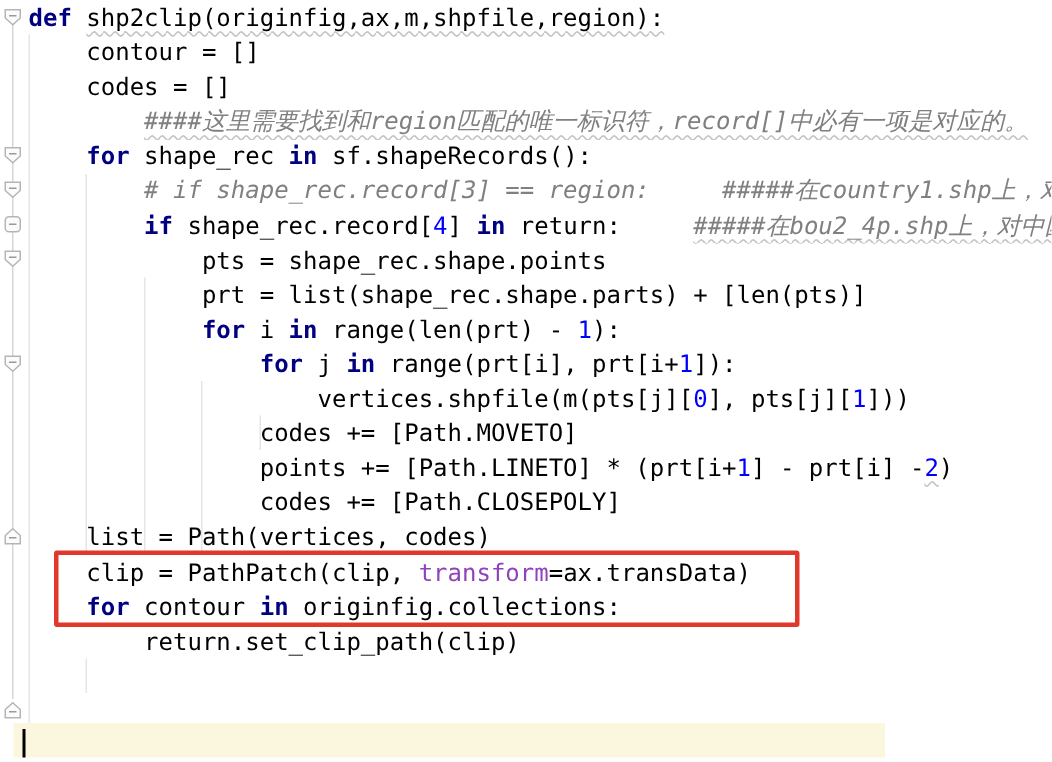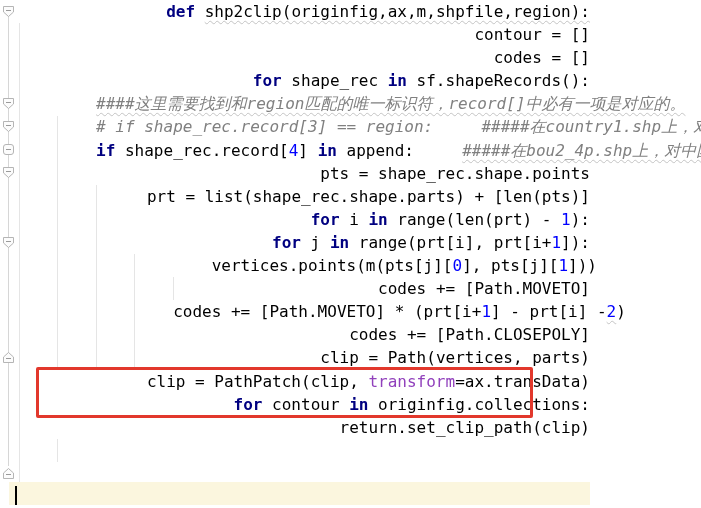--- a/index.html
+++ b/index.html
@@ -5,21 +5,20 @@
   :root{
     --kw:#000080; --num:#0000ff; --com:#808080; --arg:#9141bc;
     --txt:#000000; --wavy:#c4c4c4; --guide:#e5e5e5;
   }
   *{margin:0;padding:0;box-sizing:border-box;}
   html,body{width:701px;height:508px;overflow:hidden;background:#ffffff;}
   #editor{
     position:relative;width:590px;height:508px;background:#ffffff;
     font-family:"DejaVu Sans Mono","Liberation Mono",monospace;
     font-size:16px;
-    text-align:right;
   }
   
   .guide{position:absolute;width:1px;background:var(--guide);z-index:0;}
   
   #caret-row{position:absolute;left:9px;right:0;top:482px;height:22.5px;z-index:0;}
   
   #code{position:absolute;left:0;top:0;right:0;z-index:2;}
   .line{
     height:23.1px;line-height:23.1px;white-space:pre;padding-left:19px;
     color:var(--txt);
@@ -107,33 +106,33 @@
           <path d="M1.5 11.5 H11.5 V6 L6.5 1.5 L1.5 6 Z" fill="#fcfcfc" stroke="#b5b5b5"></path>
           <line x1="4" y1="7.5" x2="9" y2="7.5" stroke="#9a9a9a"></line>
         </svg>
       </div>
     </div>
 
   <div id="code">
       <div class="line"><span class="tk-k">def </span><span class="tk-t wv">shp2clip(originfig,ax,m,shpfile,region):</span></div>
       <div class="line"><span class="tk-t">    contour = []</span></div>
       <div class="line"><span class="tk-t">    codes = []</span></div>
+      <div class="line"><span class="tk-t">        </span><span class="tk-c wv">####这里需要找到和region匹配的唯一标识符，record[]中必有一项是对应的。</span></div>
       <div class="line"><span class="tk-t">    </span><span class="tk-k">for</span><span class="tk-t"> shape_rec </span><span class="tk-k">in</span><span class="tk-t"> sf.shapeRecords():</span></div>
-      <div class="line"><span class="tk-t">        </span><span class="tk-c wv">####这里需要找到和region匹配的唯一标识符，record[]中必有一项是对应的。</span></div>
       <div class="line"><span class="tk-t">        </span><span class="tk-c"># if shape_rec.record[3] == region:     #####在country1.shp上，对</span></div>
-      <div class="line"><span class="tk-t">        </span><span class="tk-k">if</span><span class="tk-t"> shape_rec.record[</span><span class="tk-n">4</span><span class="tk-t">] </span><span class="tk-k">in</span><span class="tk-t"> append:     </span><span class="tk-c wv">#####在bou2_4p.shp上，对中国</span></div>
+      <div class="line"><span class="tk-t">        </span><span class="tk-k">if</span><span class="tk-t"> shape_rec.record[</span><span class="tk-n">4</span><span class="tk-t">] </span><span class="tk-k">in</span><span class="tk-t"> return:     </span><span class="tk-c wv">#####在bou2_4p.shp上，对中国</span></div>
       <div class="line"><span class="tk-t">            pts = shape_rec.shape.points</span></div>
       <div class="line"><span class="tk-t">            prt = list(shape_rec.shape.parts) + [len(pts)]</span></div>
       <div class="line"><span class="tk-t">            </span><span class="tk-k">for</span><span class="tk-t"> i </span><span class="tk-k">in</span><span class="tk-t"> range(len(prt) - </span><span class="tk-n">1</span><span class="tk-t">):</span></div>
       <div class="line"><span class="tk-t">                </span><span class="tk-k">for</span><span class="tk-t"> j </span><span class="tk-k">in</span><span class="tk-t"> range(prt[i], prt[i+</span><span class="tk-n">1</span><span class="tk-t">]):</span></div>
-      <div class="line"><span class="tk-t">                    vertices.points(m(pts[j][</span><span class="tk-n">0</span><span class="tk-t">], pts[j][</span><span class="tk-n">1</span><span class="tk-t">]))</span></div>
+      <div class="line"><span class="tk-t">                    vertices.shpfile(m(pts[j][</span><span class="tk-n">0</span><span class="tk-t">], pts[j][</span><span class="tk-n">1</span><span class="tk-t">]))</span></div>
       <div class="line"><span class="tk-t">                codes += [Path.MOVETO]</span></div>
-      <div class="line"><span class="tk-t">                codes += [Path.MOVETO] * (prt[i+</span><span class="tk-n">1</span><span class="tk-t">] - prt[i] -</span><span class="tk-nw wv">2</span><span class="tk-t">)</span></div>
+      <div class="line"><span class="tk-t">                points += [Path.LINETO] * (prt[i+</span><span class="tk-n">1</span><span class="tk-t">] - prt[i] -</span><span class="tk-nw wv">2</span><span class="tk-t">)</span></div>
       <div class="line"><span class="tk-t">                codes += [Path.CLOSEPOLY]</span></div>
-      <div class="line"><span class="tk-t">    clip = Path(vertices, parts)</span></div>
+      <div class="line"><span class="tk-t">    list = Path(vertices, codes)</span></div>
       <div class="line"><span class="tk-t">    clip = PathPatch(clip, </span><span class="tk-p">transform</span><span class="tk-t">=ax.transData)</span></div>
       <div class="line"><span class="tk-t">    </span><span class="tk-k">for</span><span class="tk-t"> contour </span><span class="tk-k">in</span><span class="tk-t"> originfig.collections:</span></div>
       <div class="line"><span class="tk-t">        return.set_clip_path(clip)</span></div>
       <div class="line"></div>
     </div>
 
   <div id="annotation-box" style="border-color: rgb(226, 56, 44);"></div>
   <div id="caret"></div>
 </div>
 

